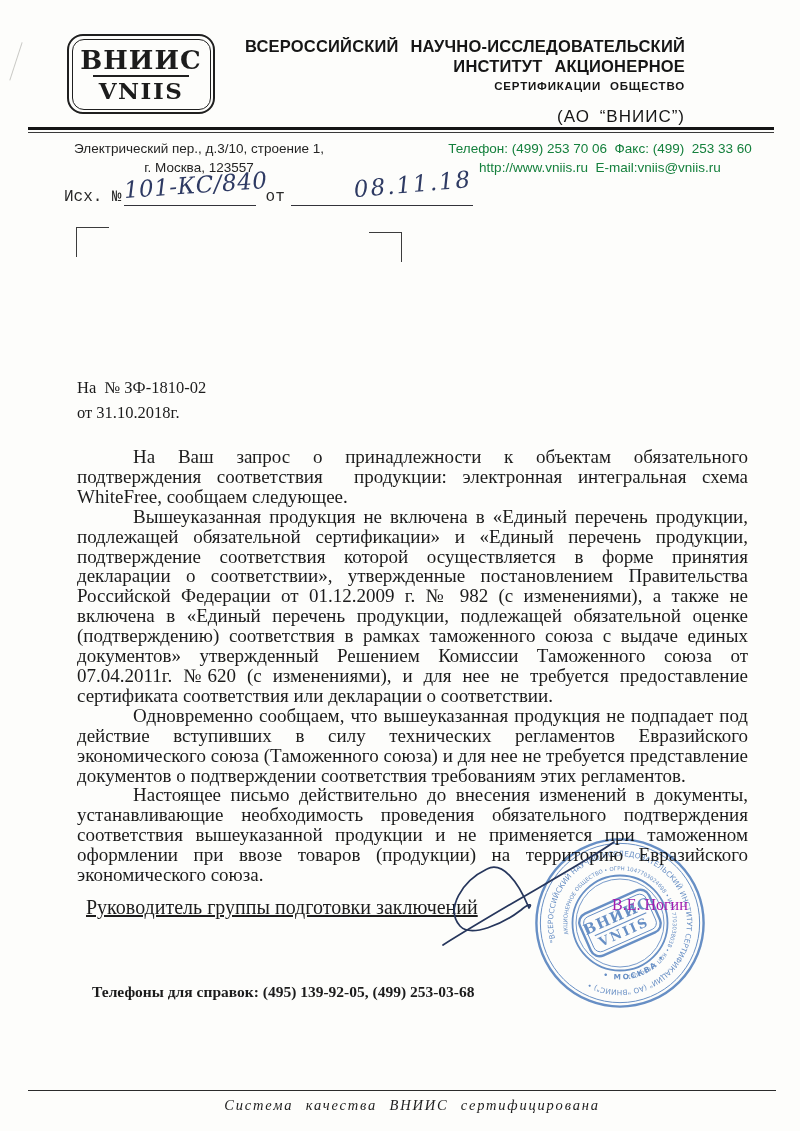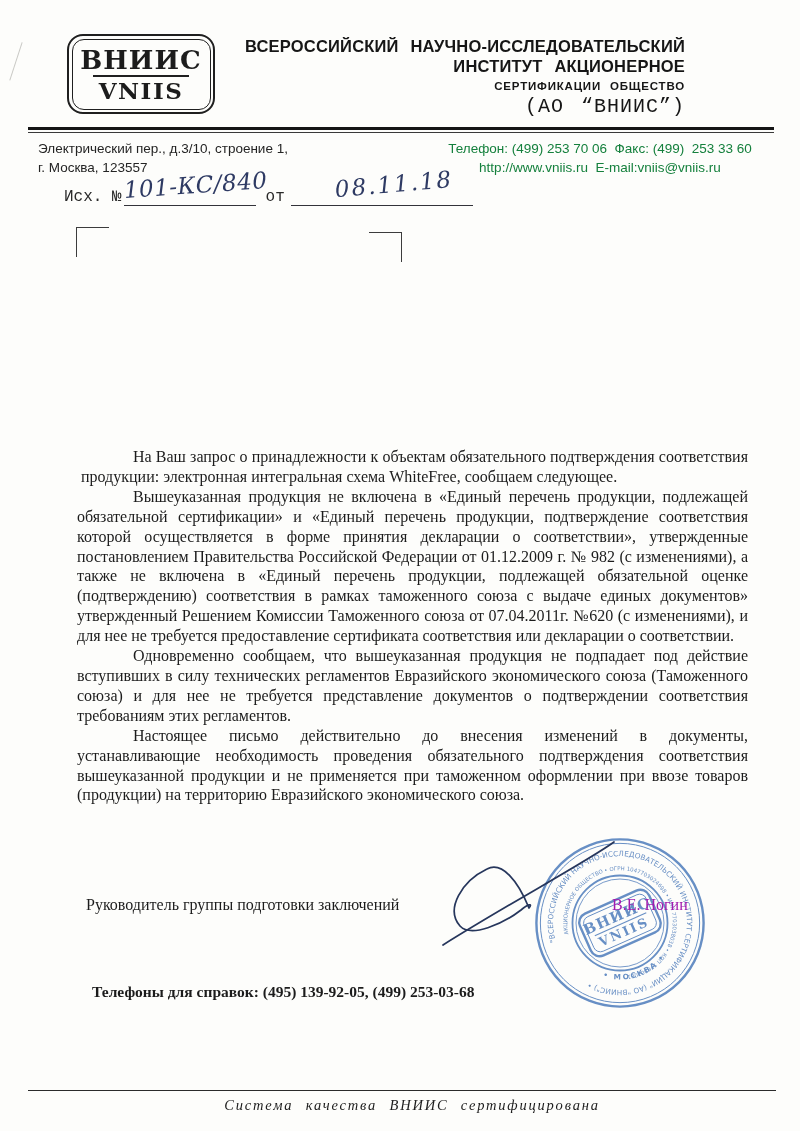--- a/index.html
+++ b/index.html
@@ -16,50 +16,50 @@
   .logo-inner{
     position:absolute;inset:2.5px;border:1.2px solid #1f1f1f;border-radius:12px;
     display:flex;flex-direction:column;align-items:center;justify-content:center;
   }
   .logo-ru{font-family:"DejaVu Serif",serif;font-weight:700;font-size:26px;line-height:28px;letter-spacing:1px;}
   .logo-div{width:96px;border-top:2px solid #1f1f1f;margin:1px 0 2px;}
   .logo-en{font-family:"DejaVu Serif",serif;font-weight:700;font-size:23px;line-height:24px;letter-spacing:1.5px;}
   .org-title{position:absolute;left:235px;top:36px;width:450px;text-align:right;font-family:"Liberation Sans",sans-serif;color:#161616;}
   .t1,.t2{font-weight:700;font-size:16.5px;line-height:20px;word-spacing:7px;letter-spacing:.2px;}
   .t3{font-weight:700;font-size:11.5px;line-height:14px;letter-spacing:.8px;word-spacing:5px;margin-top:3px;}
-  .t4{font-weight:500;font-size:20px;line-height:19px;letter-spacing:1px;word-spacing:4px;margin-top:4px;font-family:Liberation Mono, monospace;}
+  .t4{font-weight:500;font-size:17px;line-height:19px;letter-spacing:1px;word-spacing:4px;margin-top:14px;}
   .rule-double{position:absolute;left:28px;right:26px;top:127px;height:2px;border-top:3.5px solid #151515;border-bottom:1.2px solid #3a3a3a;}
-  .addr-left{position:absolute;left:38px;top:139px;width:322px;text-align:left;
+  .addr-left{position:absolute;left:38px;top:139px;width:322px;text-align:center;
     font-family:"Liberation Sans",sans-serif;font-size:13.5px;line-height:19px;color:#242424;}
   .addr-right{position:absolute;left:424px;top:139px;width:352px;text-align:center;
     font-family:"Liberation Sans",sans-serif;font-size:13.5px;line-height:19px;color:#15803d;}
   
   .outgoing{position:absolute;left:64px;top:172px;display:flex;align-items:flex-end;
-    font-family:"Liberation Mono",monospace;font-size:16px;color:#2a2a2a;height:34px;}
+    font-family:"Liberation Mono",monospace;font-size:16px;color:#2a2a2a;height:34px;text-align:right;}
   .hw-line{display:inline-block;border-bottom:1.6px solid #33333a;position:relative;height:30px;}
   .hw-line.num{width:132px;margin-left:2px;}
   .hw-line.date{width:182px;margin-left:6px;}
   .hw{
     font-family:"DejaVu Serif",serif;font-style:italic;font-size:23px;white-space:nowrap;
     color:var(--ink_blue,#2e3a63);display:inline-block;transform:rotate(-4deg) translateY(-3px);
     letter-spacing:.5px;
   }
   .hw-line.date .hw{margin-left:44px;letter-spacing:2px;transform:rotate(-5deg) translateY(-4px);}
   .ot{margin:0 0 0 10px;}
   
   .corner{position:absolute;width:32px;height:29px;}
   .corner.l{left:76px;top:227px;border-left:1.6px solid #3c3c3c;border-top:1.6px solid #3c3c3c;}
   .corner.r{left:369px;top:232px;border-right:1.6px solid #3c3c3c;border-top:1.6px solid #3c3c3c;}
   
   .reference{position:absolute;left:77px;top:375px;font-size:16.5px;line-height:25px;}
   .body-text{position:absolute;left:77px;top:447px;width:671px;
-    font-size:16px;line-height:19.9px;text-align:justify;}
+    font-size:19px;line-height:19.9px;text-align:justify;}
   .body-text p{margin:0;text-indent:56px;}
   
-  .sig-title{position:absolute;left:86px;top:896px;font-size:16px;z-index:4;}
+  .sig-title{position:absolute;left:86px;top:896px;font-size:20px;z-index:4;text-decoration:underline;}
   .signer{position:absolute;left:612px;top:896px;font-size:16px;color:#a21caf;z-index:5;white-space:nowrap;}
   .sig-ink{position:absolute;left:430px;top:828px;z-index:4;}
   
   .stamp{position:absolute;left:532px;top:835px;width:176px;height:176px;opacity:.85;
     mix-blend-mode:multiply;z-index:3;}
   .stamp *{vector-effect:non-scaling-stroke;}
   
   .contacts{position:absolute;left:92px;top:980px;font-size:15.5px;font-weight:700;line-height:24px;}
   .rule-footer{position:absolute;left:28px;right:24px;top:1090px;border-top:1.8px solid #2b2b2b;}
   .footer-note{position:absolute;left:0;right:0;top:1097px;text-align:center;
@@ -102,20 +102,24 @@
   <div class="outgoing">
     <span>Исх. №</span>
     <span class="hw-line num"><span class="hw">101-КС/840</span></span>
     <span class="ot">от</span>
     <span class="hw-line date"><span class="hw">08.11.18</span></span>
   </div>
 
   <div class="corner l"></div>
   <div class="corner r"></div>
 
+  <div class="reference">
+    <div>На&nbsp; № ЗФ-1810-02</div>
+    <div>от 31.10.2018г.</div>
+  </div>
 
   <div class="body-text">
     <p>На Ваш запрос о принадлежности к объектам обязательного подтверждения соответствия &nbsp;продукции: электронная интегральная схема WhiteFree, сообщаем следующее.</p>
     <p>Вышеуказанная продукция не включена в «Единый перечень продукции, подлежащей обязательной сертификации» и «Единый перечень продукции, подтверждение соответствия которой осуществляется в форме принятия декларации о соответствии», утвержденные постановлением Правительства Российской Федерации от 01.12.2009 г. № 982 (с изменениями), а также не включена в «Единый перечень продукции, подлежащей обязательной оценке (подтверждению) соответствия в рамках таможенного союза с выдаче единых документов» утвержденный Решением Комиссии Таможенного союза от 07.04.2011г. №620 (с изменениями), и для нее не требуется предоставление сертификата соответствия или декларации о соответствии.</p>
     <p>Одновременно сообщаем, что вышеуказанная продукция не подпадает под действие вступивших в силу технических регламентов Евразийского экономического союза (Таможенного союза) и для нее не требуется представление документов о подтверждении соответствия требованиям этих регламентов.</p>
     <p>Настоящее письмо действительно до внесения изменений в документы, устанавливающие необходимость проведения обязательного подтверждения соответствия вышеуказанной продукции и не применяется при таможенном оформлении при ввозе товаров (продукции) на территорию Евразийского экономического союза.</p>
   </div>
 
   <div class="sig-title">Руководитель группы подготовки заключений</div>
   <div class="signer">В.Е. Ногин</div>

